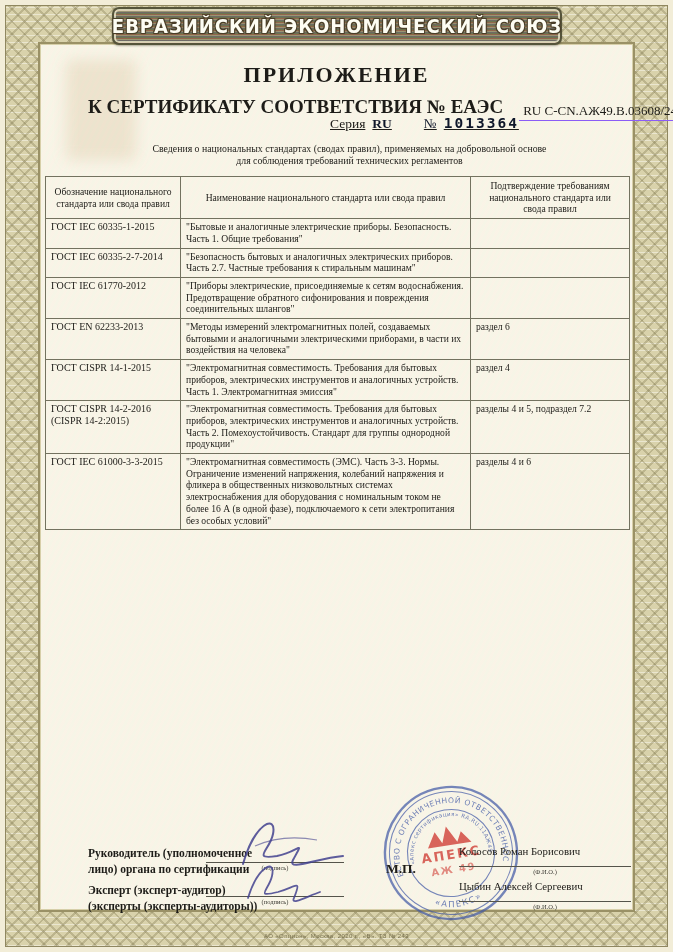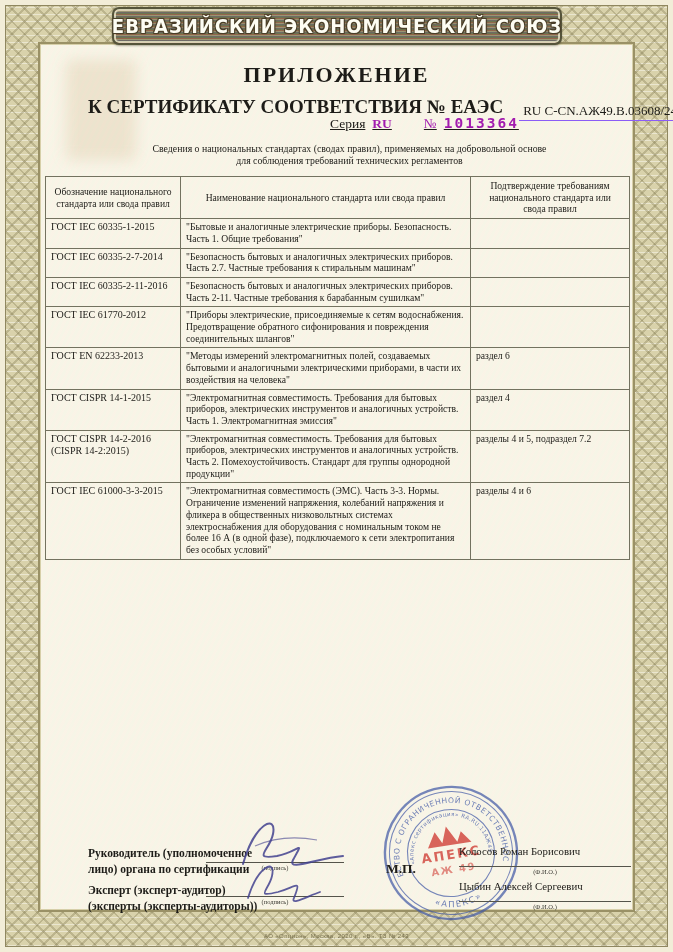--- a/index.html
+++ b/index.html
@@ -30,21 +30,21 @@
      letter-spacing:1px;color:#fdfdf3;transform:scaleX(.95);white-space:nowrap;
      text-shadow:1px 1px 0 #4a3f28,-1px -1px 0 #4a3f28,1px -1px 0 #4a3f28,-1px 1px 0 #4a3f28,0 0 3px #4a3f28;}
   
   .title{position:absolute;top:62px;left:0;right:0;text-align:center;font-weight:bold;
      font-size:22px;letter-spacing:2px;}
   .certline{position:absolute;top:96px;left:88px;right:46px;display:flex;align-items:flex-end;}
   .certline .lbl{font-weight:bold;font-size:19px;white-space:nowrap;}
   .certline .num{flex:1;margin-left:16px;border-bottom:1px solid #8b5cf6;font-size:13px;
      padding:0 0 1px 4px;transform:translateY(3px);white-space:nowrap;}
   .seriesline{position:absolute;top:115px;left:330px;font-size:13.5px;display:flex;align-items:baseline;gap:7px;text-decoration:underline;}
-  .red{color:#a21caf;}
+  .red{color:#0f172a;}
   .series-val{font-weight:bold;}
   .blank-num{font-family:"DejaVu Sans Mono","Liberation Mono",monospace;font-weight:bold;
      font-size:14.5px;letter-spacing:2px;}
   .desc{position:absolute;left:0;right:0;text-align:center;font-size:9.8px;line-height:1.25;padding-left:26px;}
   .desc1{top:143px;} .desc2{top:155px;}
   
   table.standards{position:absolute;left:45px;top:176px;width:584px;border-collapse:collapse;
      table-layout:fixed;font-size:9.6px;line-height:1.22;}
   table.standards th, table.standards td{border:1px solid #73725f;padding:2px 5px 3px 5px;
      vertical-align:top;font-weight:normal;}
@@ -115,25 +115,20 @@
     </thead>
     <tbody>
         <tr>
           <td class="desig">ГОСТ IEC 60335-1-2015</td>
           <td class="">"Бытовые и аналогичные электрические приборы. Безопасность. Часть 1. Общие требования"</td>
           <td class=""></td>
         </tr>
         <tr>
           <td class="desig">ГОСТ IEC 60335-2-7-2014</td>
           <td class="">"Безопасность бытовых и аналогичных электрических приборов. Часть 2.7. Частные требования к стиральным машинам"</td>
-          <td class=""></td>
-        </tr>
-        <tr>
-          <td class="desig">ГОСТ IEC 60335-2-11-2016</td>
-          <td class="">"Безопасность бытовых и аналогичных электрических приборов. Часть 2-11. Частные требования к барабанным сушилкам"</td>
           <td class=""></td>
         </tr>
         <tr>
           <td class="desig">ГОСТ IEC 61770-2012</td>
           <td class="">"Приборы электрические, присоединяемые к сетям водоснабжения. Предотвращение обратного сифонирования и повреждения соединительных шлангов"</td>
           <td class=""></td>
         </tr>
         <tr>
           <td class="desig">ГОСТ EN 62233-2013</td>
           <td class="">"Методы измерений электромагнитных полей, создаваемых бытовыми и аналогичными электрическими приборами, в части их воздействия на человека"</td>

